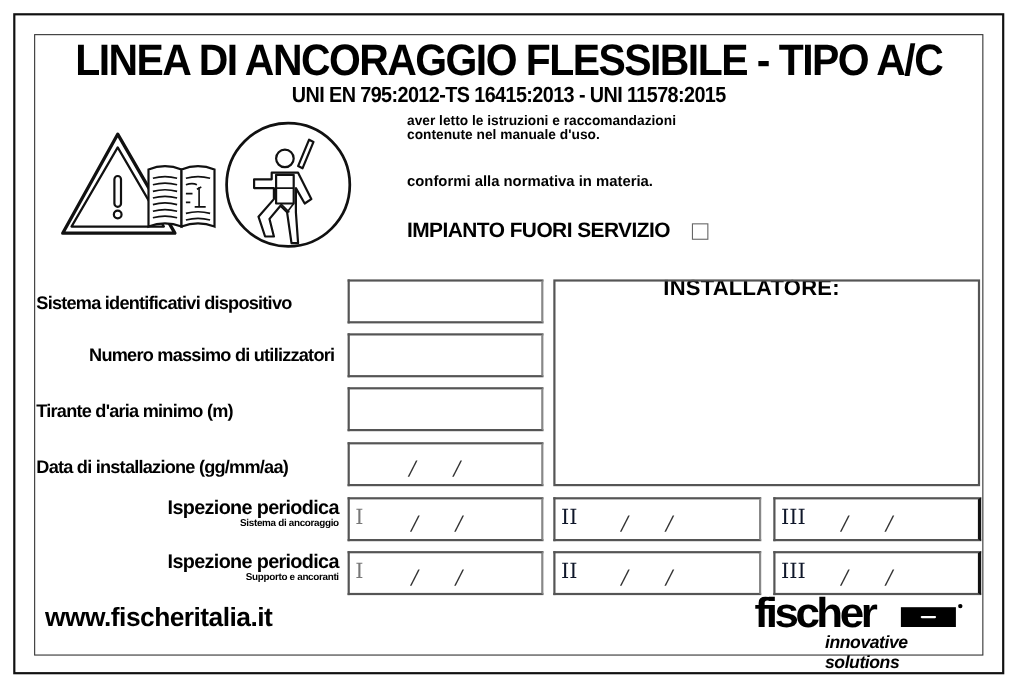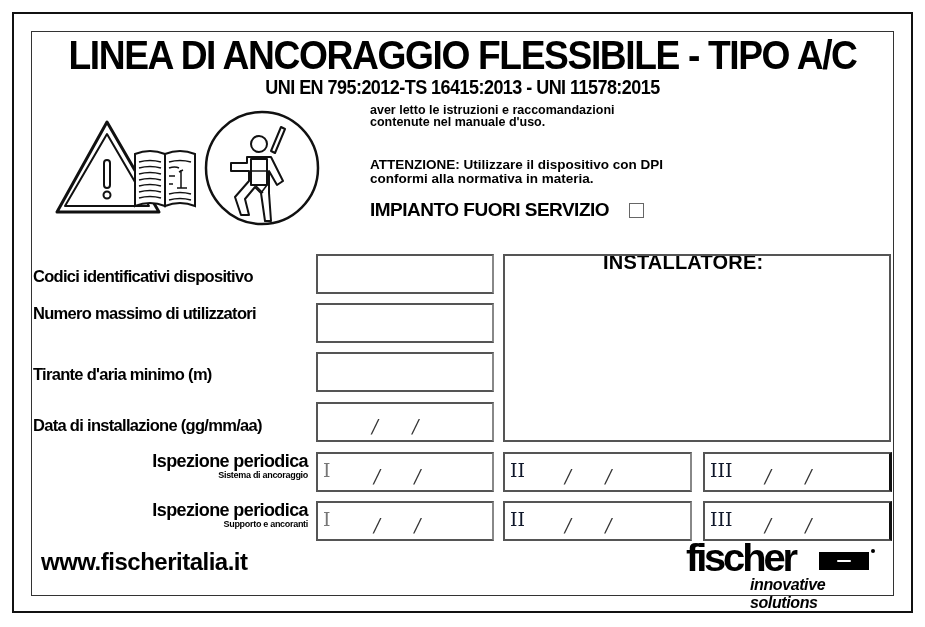--- a/index.html
+++ b/index.html
@@ -100,35 +100,34 @@
     <line x1="52" y1="76" x2="60" y2="84"></line>
     <line x1="64" y1="76" x2="58" y2="84"></line>
   </g>
 </svg>
 
 <div class="notice notice-1">
   <div>aver letto le istruzioni e raccomandazioni</div>
   <div>contenute nel manuale d'uso.</div>
 </div>
 <div class="notice notice-2">
-  <div>ATTENZIONE: Utilizzare il dispositivo con DPI</div>
   <div>conformi alla normativa in materia.</div>
 </div>
 <div class="notice notice-3">
   <span>IMPIANTO FUORI SERVIZIO</span>
   <span class="checkbox"></span>
 </div>
 
 <div class="installer-title">INSTALLATORE:</div>
 <div class="installer-box"></div>
 
-<div class="field-label" style="top:267px;">Codici identificativi dispositivo</div>
+<div class="field-label" style="top:267px;">Sistema identificativi dispositivo</div>
 <div class="field-box" style="left:316px; top:254px; width:178px; height:40px;"></div>
 
-<div class="field-label" style="top:304px;">Numero massimo di utilizzatori</div>
+<div class="field-label" style="top:314px;padding-left:48px;">Numero massimo di utilizzatori</div>
 <div class="field-box" style="left:316px; top:303px; width:178px; height:40px;"></div>
 
 <div class="field-label" style="top:365px;">Tirante d'aria minimo (m)</div>
 <div class="field-box" style="left:316px; top:352px; width:178px; height:40px;"></div>
 
 <div class="field-label" style="top:416px;">Data di installazione (gg/mm/aa)</div>
 <div class="field-box" style="left:316px; top:402px; width:178px; height:40px;">
   <span class="date-slashes" style="left:54px; top:12px; white-space:pre;">/      /</span>
 </div>
 

